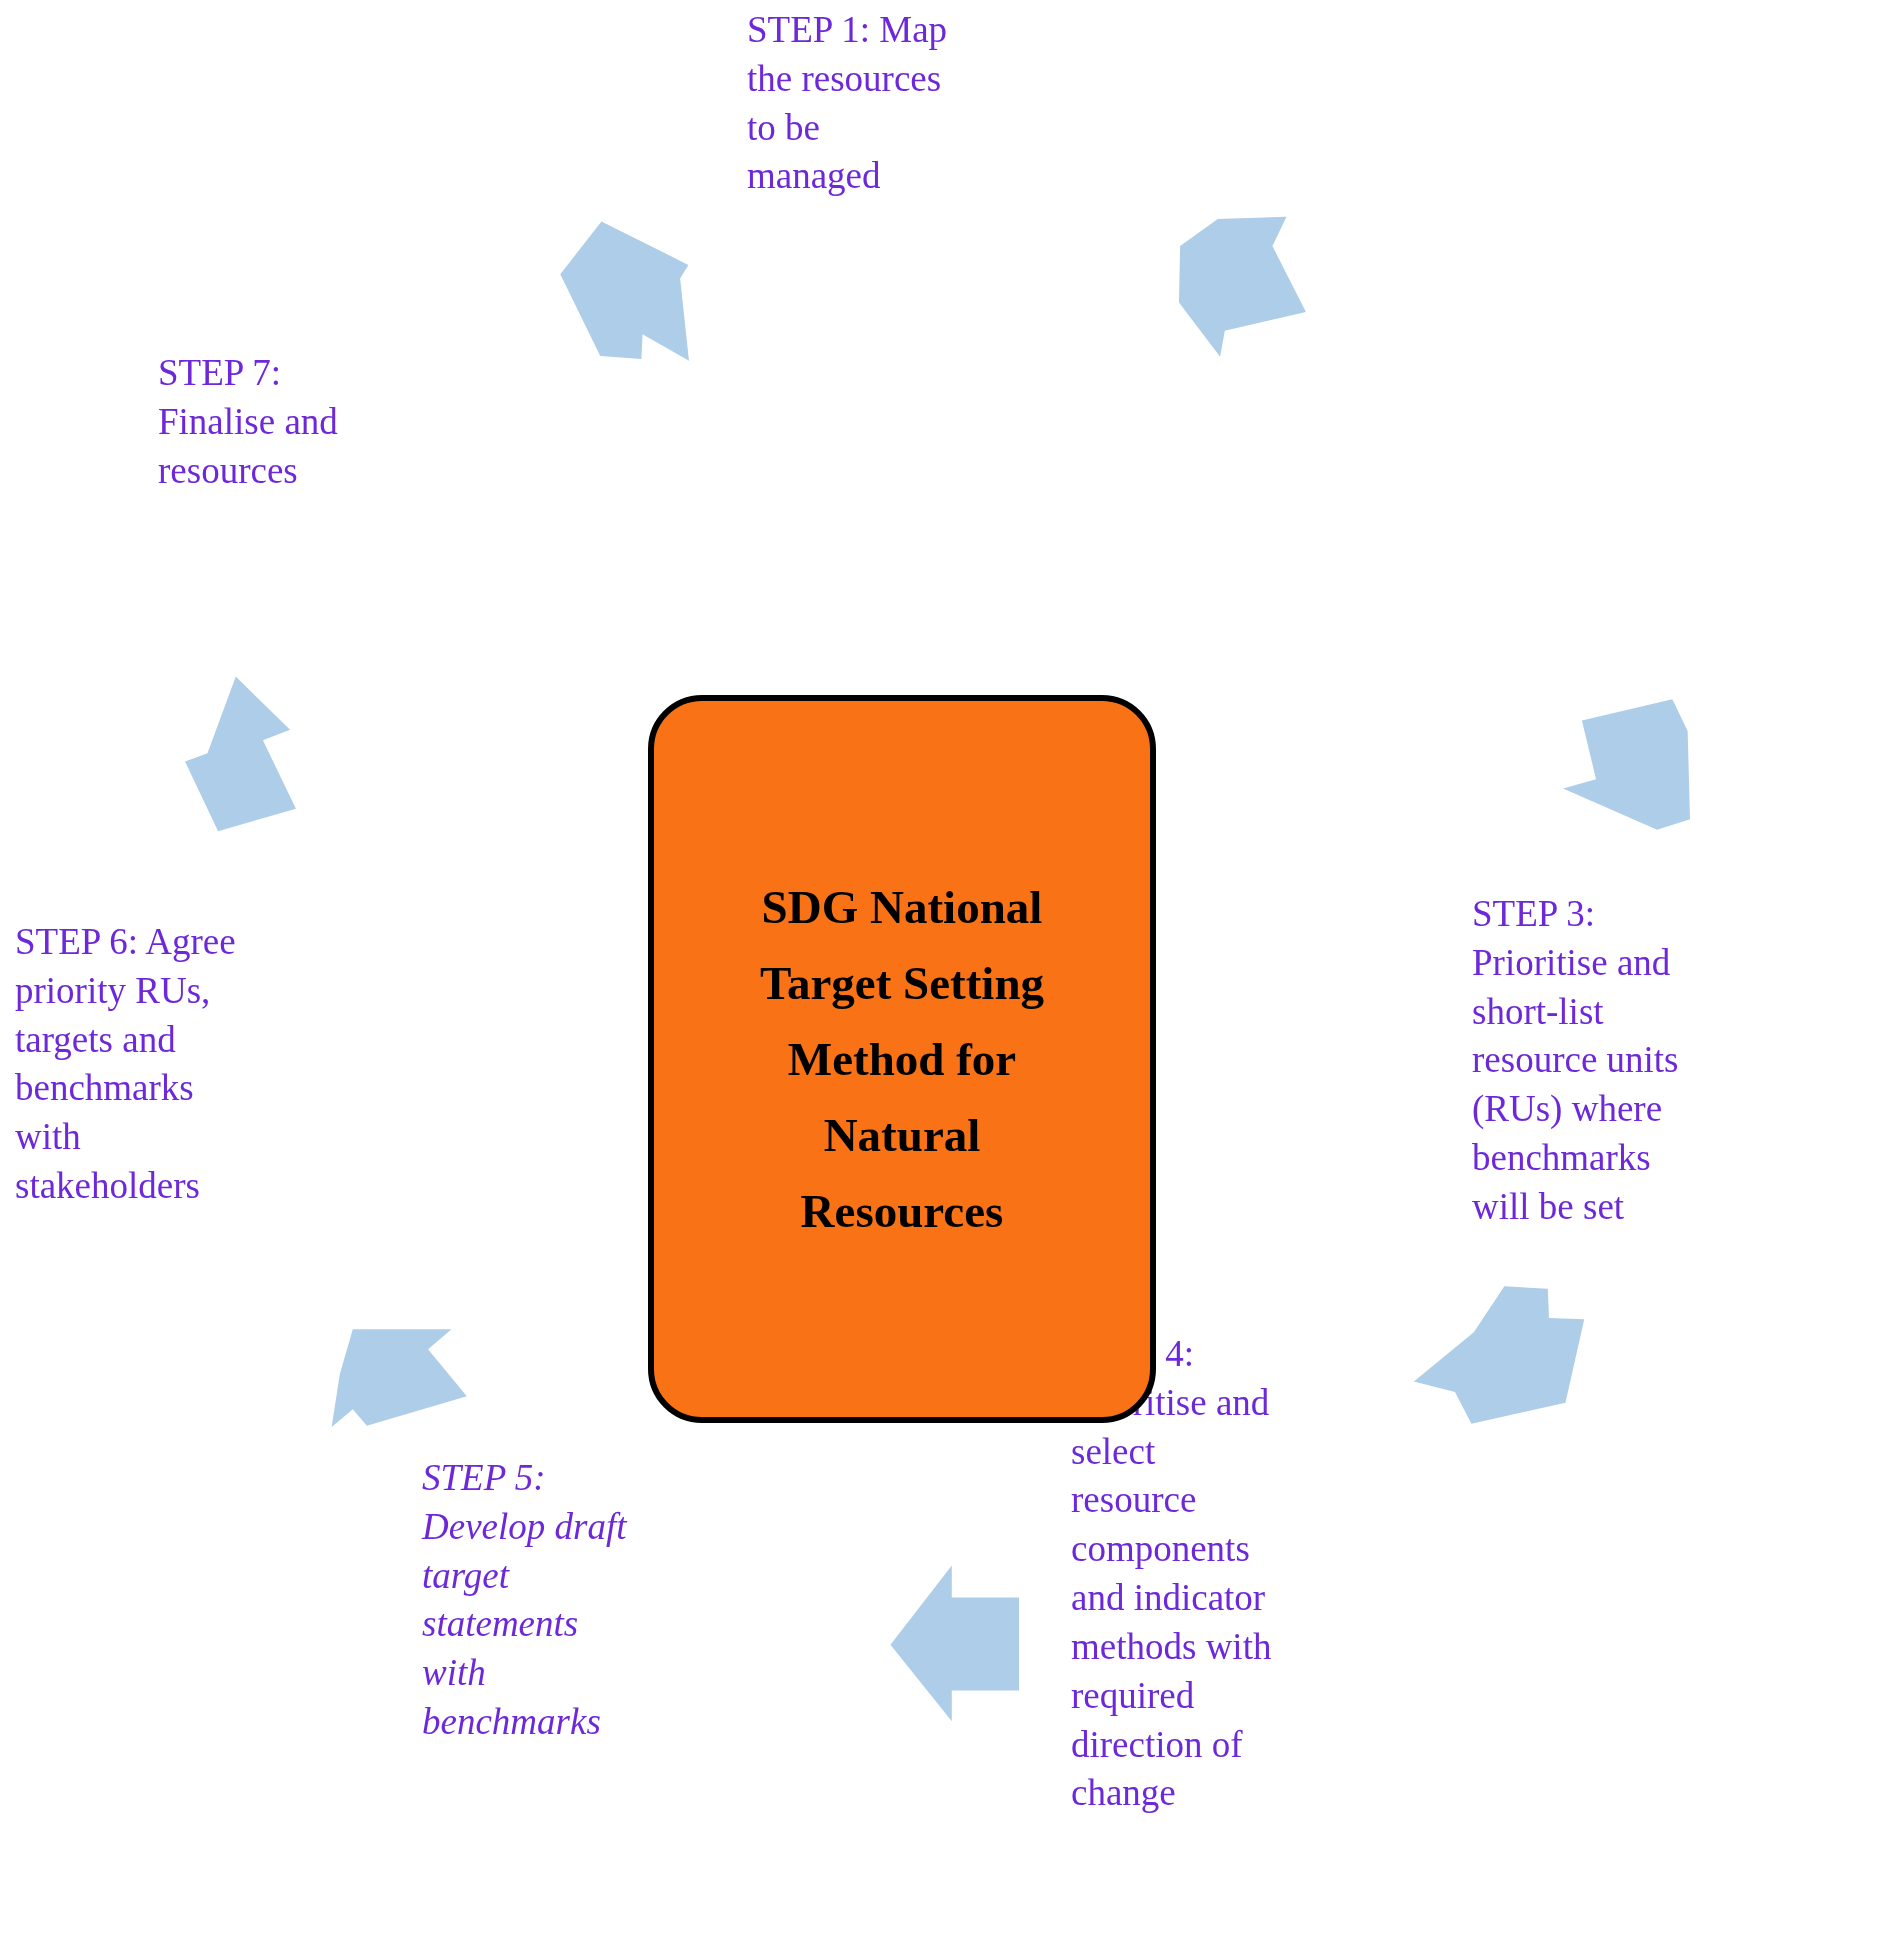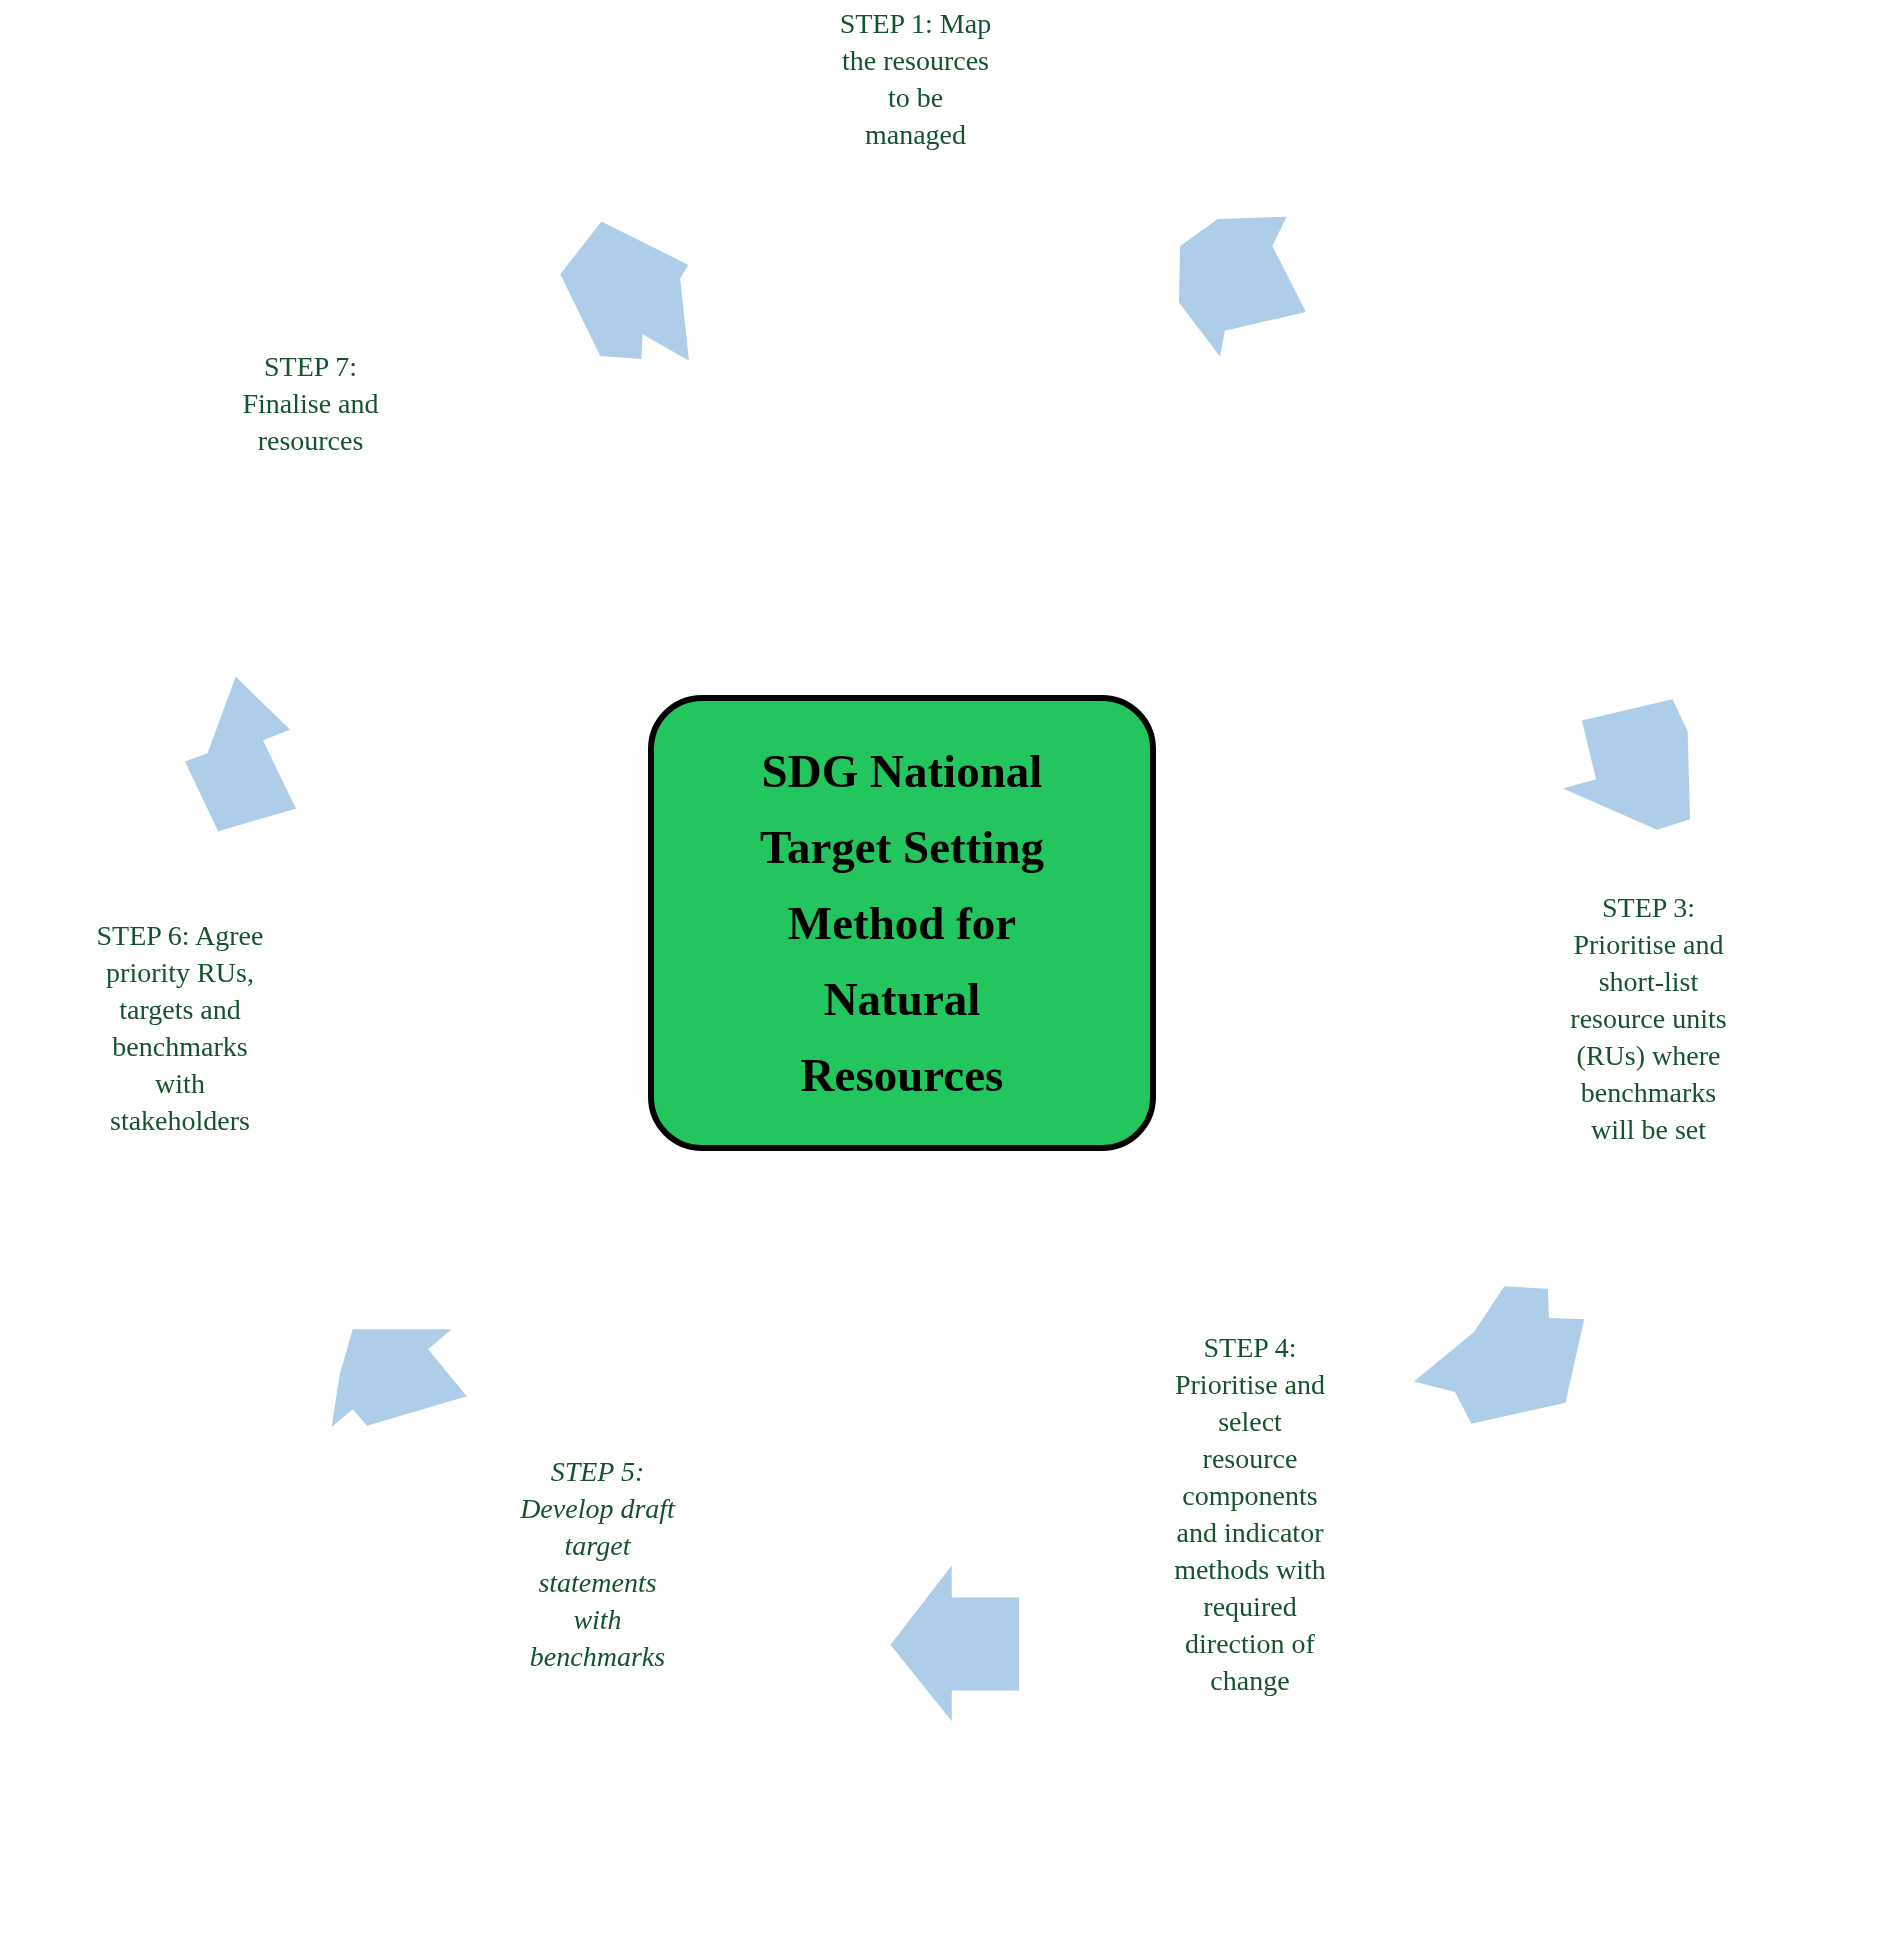--- a/index.html
+++ b/index.html
@@ -11,37 +11,36 @@
     position: relative;
     width: 1888px;
     height: 1955px;
     background: #ffffff;
     overflow: hidden;
     font-family: "Liberation Serif", "DejaVu Serif", serif;
     color: #000000;
   }
   .step-label {
     position: absolute;
-    text-align: center;
     font-family: "Liberation Serif", "DejaVu Serif", serif;
-    font-size: 28px;
+    font-size: 37px;
     line-height: 1.32;
-    color: #14532d;
+    color: #6d28d9;
     white-space: pre-line;
   }
   #center-box {
     position: absolute;
     left: 648px;
     top: 695px;
     width: 508px;
-    height: 456px;
+    height: 728px;
     border: 6.5px solid #000000;
     border-radius: 54px;
     box-sizing: border-box;
-    background: #22c55e;
+    background: #f97316;
     display: flex;
     align-items: center;
     justify-content: center;
   }
   #center-box-text {
     font-family: "Liberation Serif", "DejaVu Serif", serif;
     font-weight: bold;
     font-size: 47px;
     line-height: 1.62;
     text-align: center;

